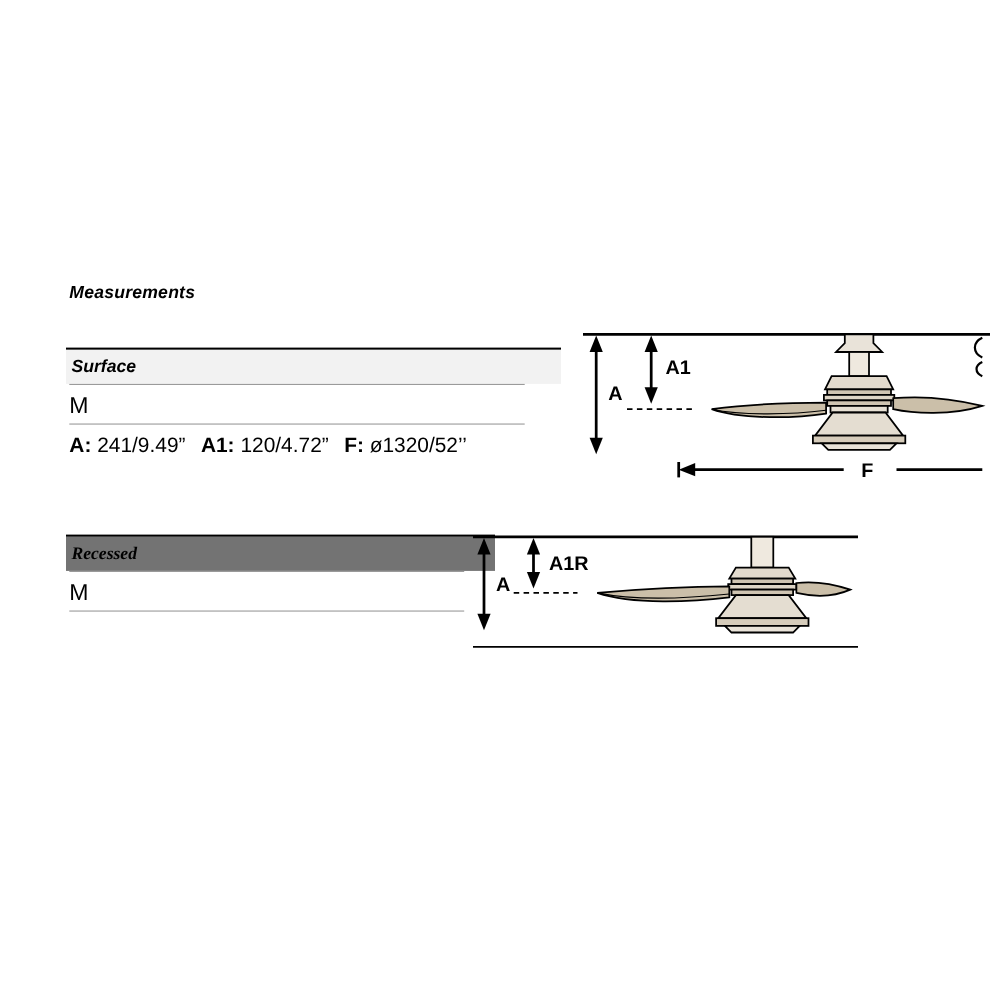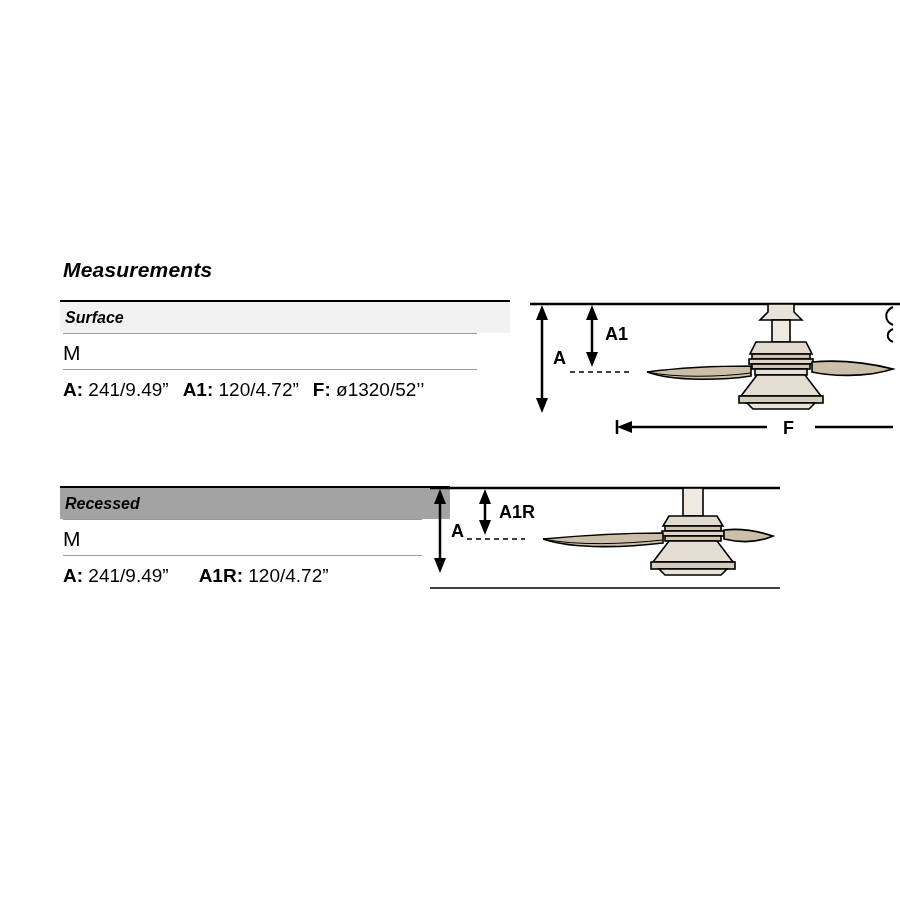--- a/index.html
+++ b/index.html
@@ -19,47 +19,48 @@
   .page {
     position: absolute;
     inset: 0;
   }
 
   
   .title {
     position: absolute;
     left: 63px;
     top: 258px;
-    font-size: 21px;
+    font-size: 16px;
     font-weight: bold;
     font-style: italic;
     letter-spacing: 0.2px;
   }
 
   
   .section {
     position: absolute;
   }
-  #section-surface { left: 60px; top: 300px; width: 450px; }
+  #section-surface { left: 60px; top: 316px; width: 450px; }
   #section-recessed { left: 60px; top: 486px; width: 390px; }
 
   .sec-topline {
     border-top: 2px solid #000;
     width: 100%;
   }
   .sec-head {
     background: #f2f2f2;
     font-size: 16px;
     font-style: italic;
     font-weight: bold;
     padding: 6px 0 6px 5px;
     line-height: 1.2;
   }
   #section-recessed .sec-head {
-    background: #a3a3a3;
+    background: #737373;
+    font-family: Liberation Serif, serif;
   }
   .sec-rule-thin {
     border-bottom: 1px solid #9a9a9a;
     width: 92%;
     margin-left: 3px;
   }
   .model {
     font-size: 21px;
     font-weight: 500;
     padding: 7px 0 5px 3px;
@@ -175,25 +176,20 @@
       <text x="258" y="138" font-family="Liberation Sans, sans-serif" font-size="18" font-weight="bold">F</text>
     </svg>
   </div>
 
   <div class="section" id="section-recessed">
     <div class="sec-topline"></div>
     <div class="sec-head">Recessed</div>
     <div class="sec-rule-thin"></div>
     <div class="model">M</div>
     <div class="sec-rule-thin2"></div>
-    <div class="dims">
-      <b>A:</b>
-      <span>241/9.49”</span><span class="sp" style="width:30px"></span><b>A1R:</b>
-      <span>120/4.72”</span>
-    </div>
   </div>
 
   <div class="drawing" id="drawing-recessed">
     <svg width="360" height="125" viewBox="0 0 360 125">
 
       <line x1="5" y1="8" x2="355" y2="8" stroke="#000" stroke-width="2.5"></line>
 
       <g stroke="#000" stroke-width="2.5" fill="#000">
         <line x1="15" y1="18" x2="15" y2="84"></line>
         <polygon points="15,9 9,24 21,24" stroke="none"></polygon>

